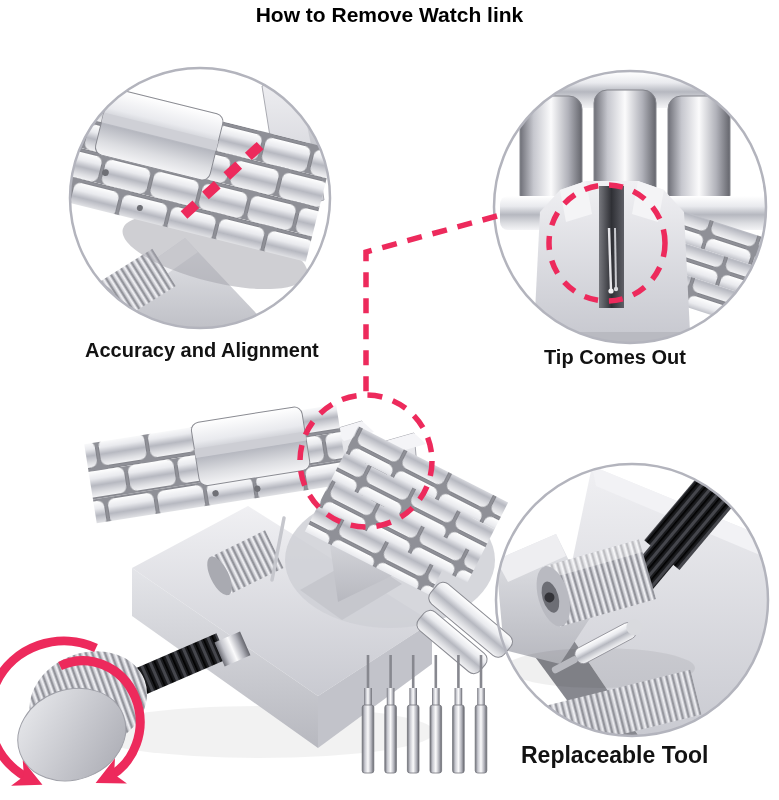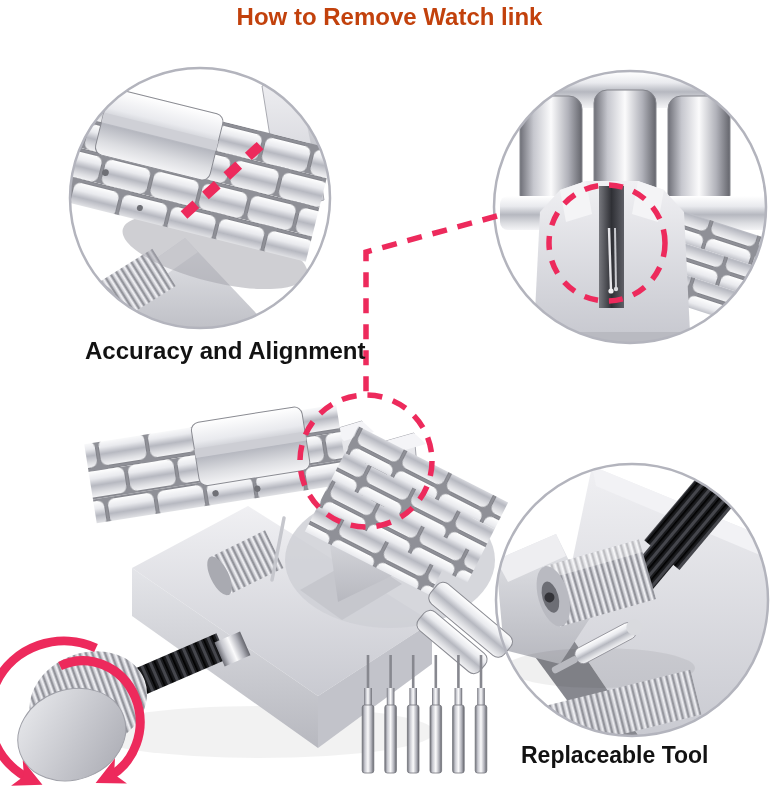--- a/index.html
+++ b/index.html
@@ -3,23 +3,23 @@
 <meta charset="utf-8">
 <style>
   html,body{margin:0;padding:0;background:#ffffff;}
   .page{
     position:relative;width:779px;height:800px;background:#ffffff;overflow:hidden;
     font-family:"Liberation Sans", sans-serif;color:#111;
   }
   .gfx{position:absolute;left:0;top:0;}
   .title{
     position:absolute;top:3px;left:0;right:0;text-align:center;
-    font-size:24px;font-weight:700;color:#c2410c;letter-spacing:0px;
+    font-size:21px;font-weight:700;color:#000000;letter-spacing:0px;
   }
-  .caption{position:absolute;font-weight:700;font-size:24px;color:#121212;line-height:35px;white-space:nowrap;}
+  .caption{position:absolute;font-weight:700;font-size:20px;color:#121212;line-height:35px;white-space:nowrap;}
   .caption-left{left:85px;top:333px;}
   .caption-right{left:544px;top:340px;}
   .caption-replace{left:521px;top:738px;font-size:23px;line-height:34px;}
 </style>
 </head>
 <body>
 
 <div class="page">
 
   <svg class="gfx" width="779" height="800" viewBox="0 0 779 800">
@@ -271,17 +271,18 @@
     </g>
   </svg>
 
   <div class="title">How to Remove Watch link</div>
 
   <div class="caption caption-left">
     <div>Accuracy and Alignment</div>
   </div>
 
   <div class="caption caption-right">
+    <div>Tip Comes Out</div>
   </div>
 
   <div class="caption caption-replace">Replaceable Tool</div>
 
 </div>
 
 </body></html>

